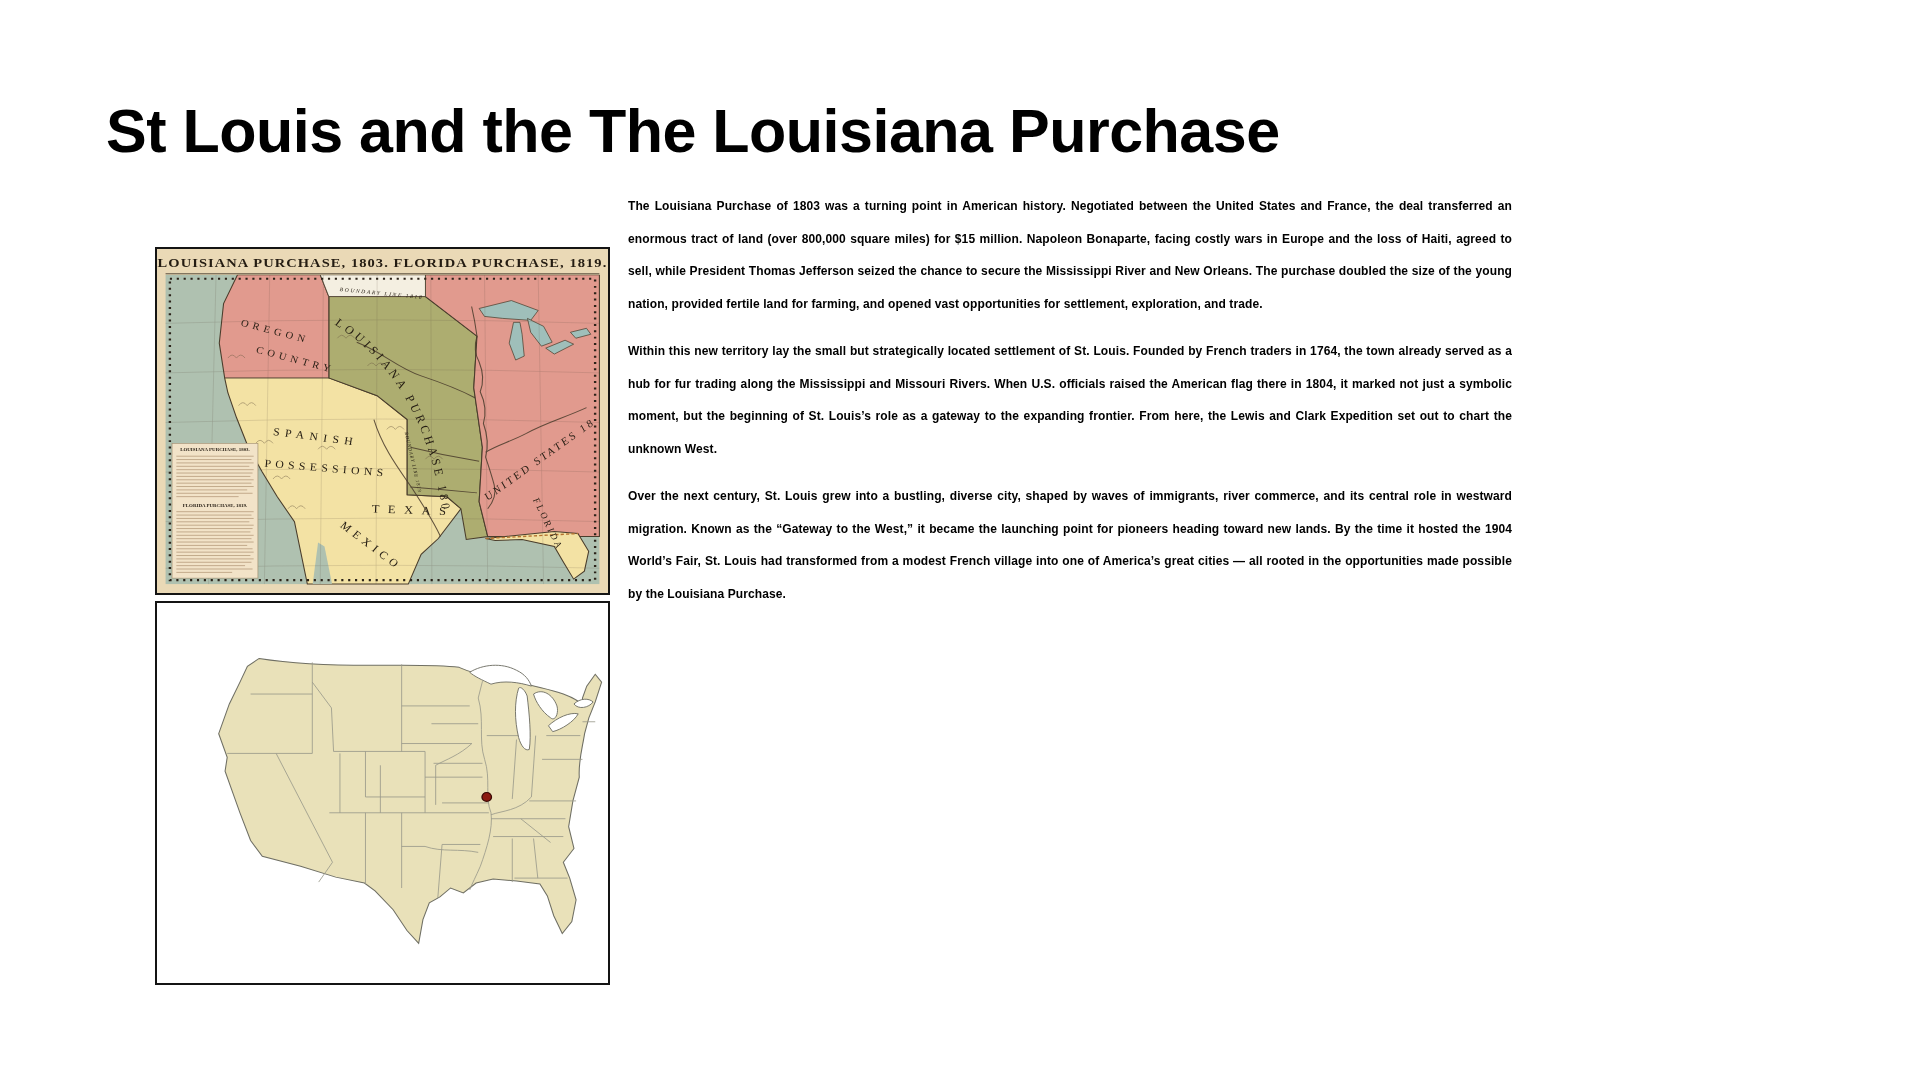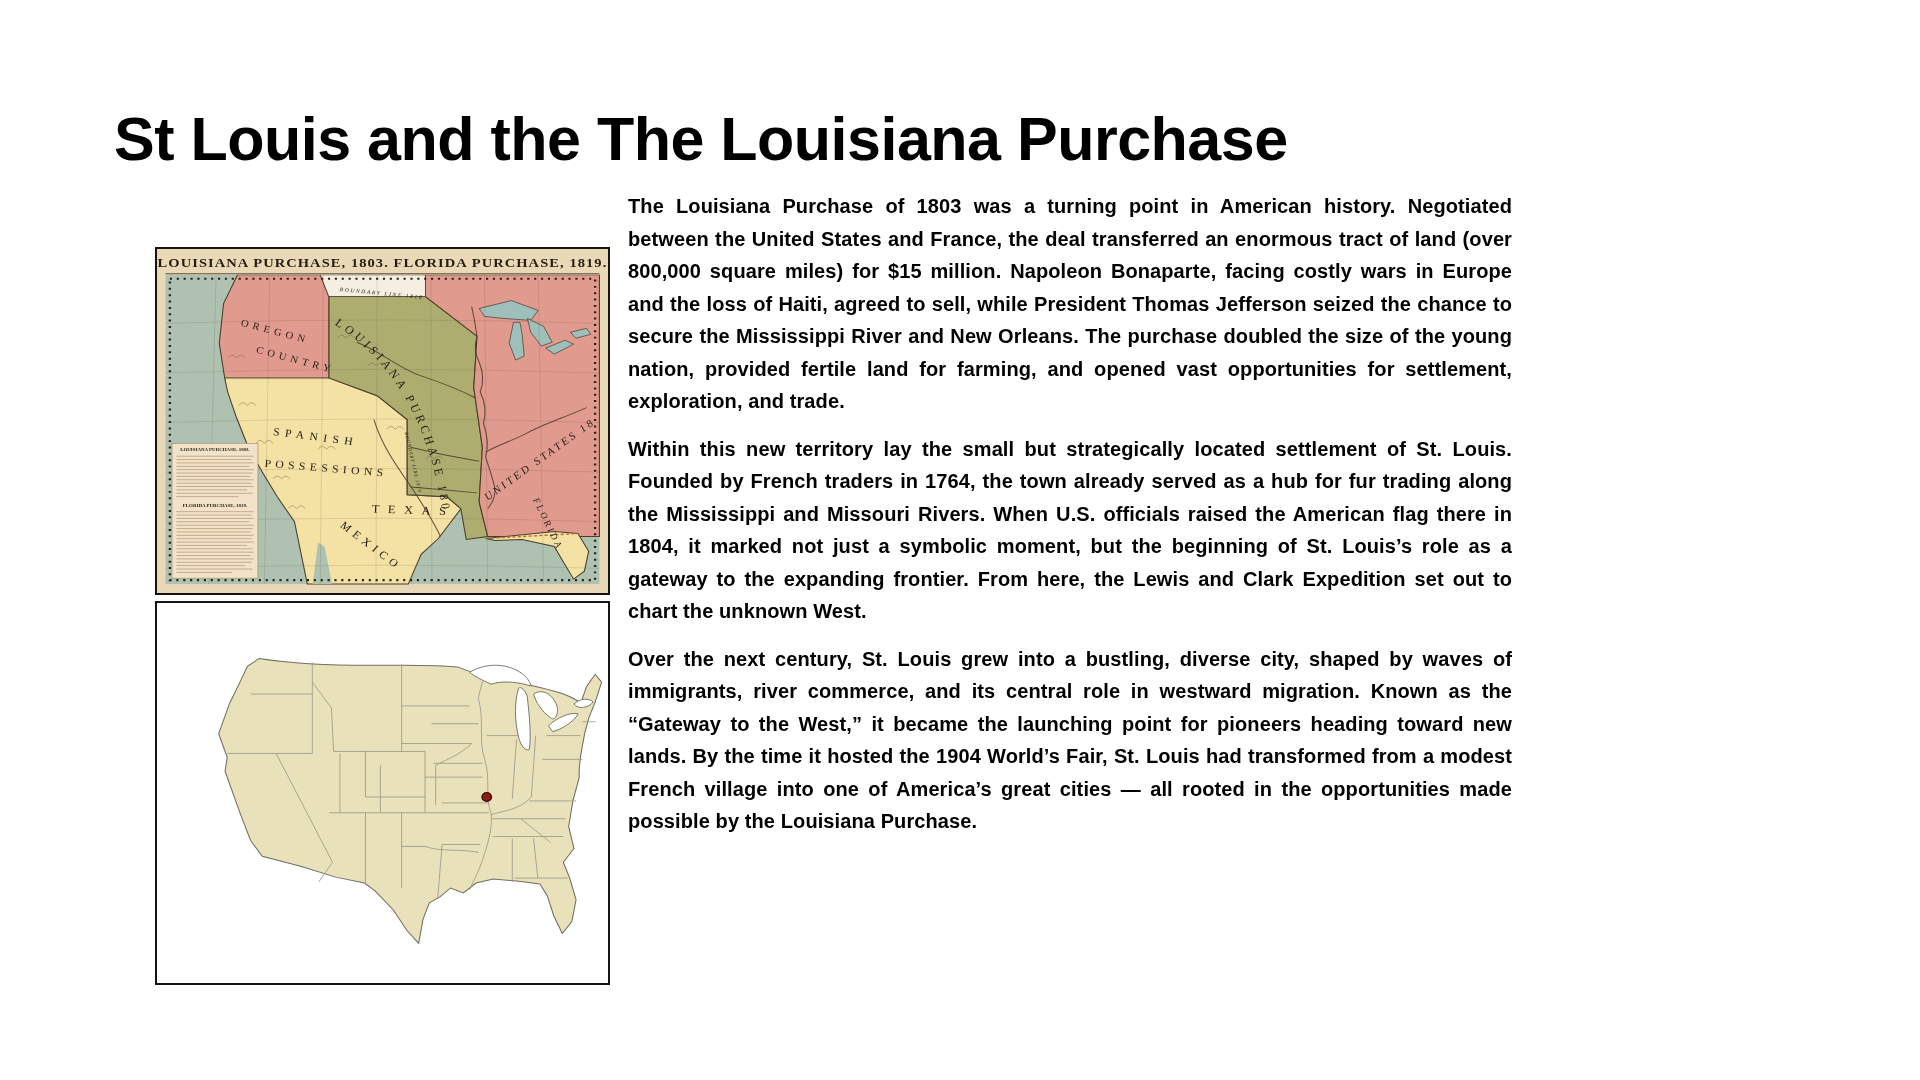--- a/index.html
+++ b/index.html
@@ -2,36 +2,36 @@
 <html><head>
 <meta charset="utf-8">
 <style>
   html,body{margin:0;padding:0;}
   body{
     width:1920px;height:1080px;background:#ffffff;overflow:hidden;
     font-family:"Liberation Sans",sans-serif;position:relative;
   }
   .slide{position:absolute;inset:0;background:#ffffff;}
   .slide-title{
-    position:absolute;left:106px;top:96px;width:1400px;margin:8px;
+    position:absolute;left:106px;top:96px;width:1400px;margin:0;
     font-size:61px;font-weight:bold;letter-spacing:-0.5px;color:#000000;
     font-family:"Liberation Sans",sans-serif;white-space:nowrap;
   }
   .figure{
     position:absolute;box-sizing:border-box;border:2px solid #141414;
     background:#ffffff;overflow:hidden;margin:0;
   }
   .figure svg{display:block;width:100%;height:100%;}
   #map1{left:155px;top:247px;width:455px;height:348px;}
   #map2{left:155px;top:601px;width:455px;height:384px;}
   .text-col{
     position:absolute;left:628px;top:190px;width:897px;color:#000000;
   }
   .text-col p{
-    margin:0 13px 15px 0;font-size:20px;line-height:32.5px;font-weight:600;
+    margin:0 13px 15px 0;font-size:12px;line-height:32.5px;font-weight:600;
     text-align:justify;letter-spacing:0.1px;
   }
   .maplabel{font-family:"Liberation Serif",serif;fill:#241c12;}
 </style>
 </head>
 <body>
 
 <div class="slide">
 
   <h1 class="slide-title">St Louis and the The Louisiana Purchase</h1>

